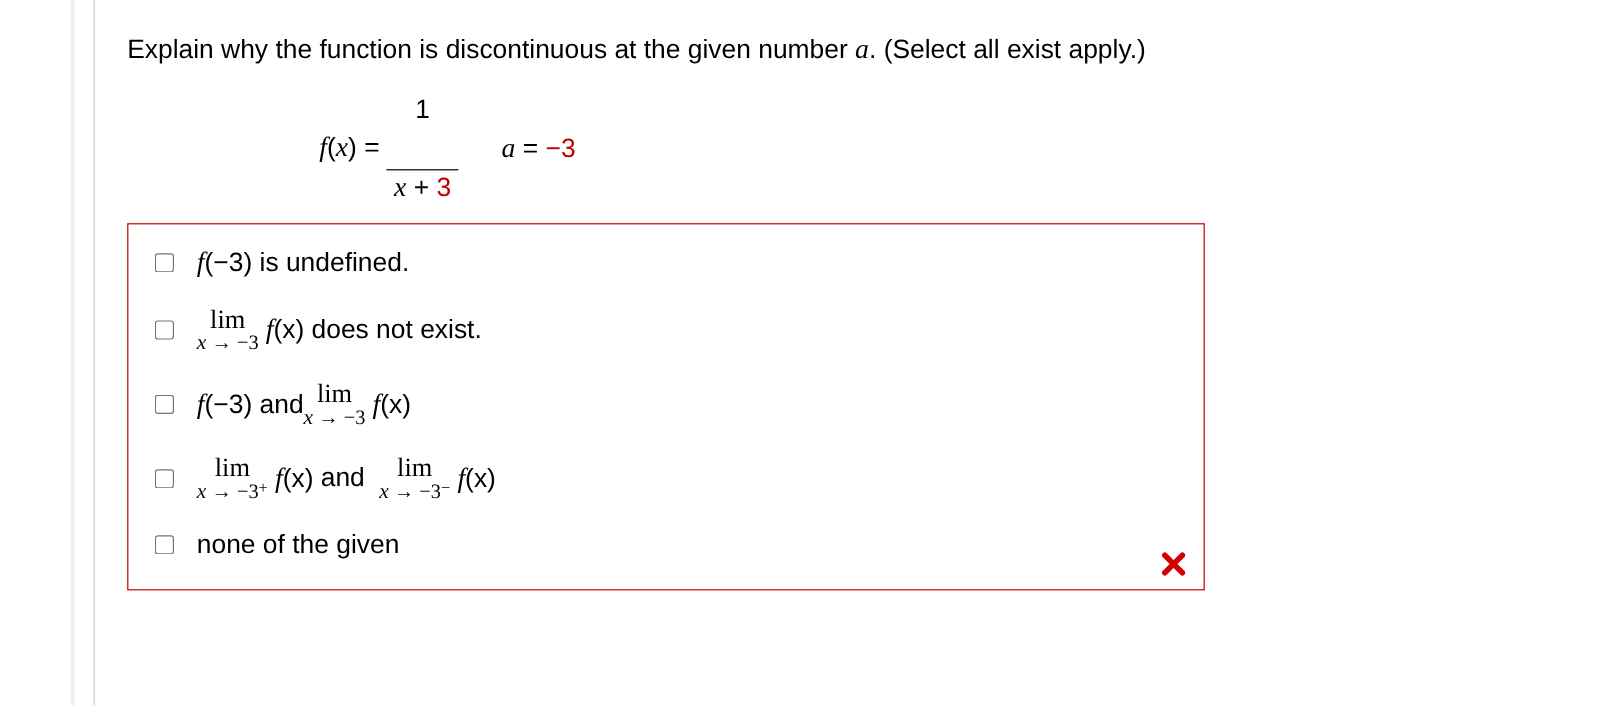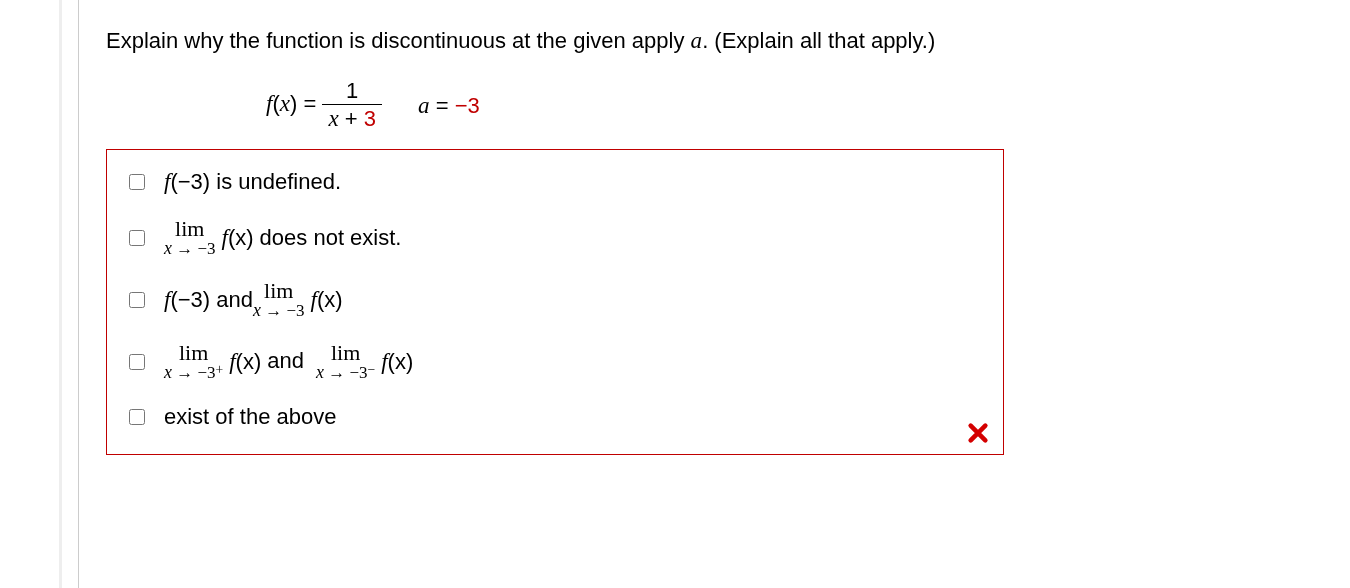--- a/index.html
+++ b/index.html
@@ -53,21 +53,21 @@
     text-align: center;
   }
   .frac {
     display: inline-flex;
     flex-direction: column;
     align-items: center;
     vertical-align: middle;
     line-height: 1.1;
   }
   .frac .num { padding: 0 6px 1px; }
-  .frac .den { border-top: 1.5px solid #000; padding: 1px 6px 0; }
+  .frac .den { border-top: 1.5px solid #000; padding: 1px 6px 0; margin-top: 37px; }
   .ivar { font-style: italic; font-family: "Times New Roman", serif; font-size: 1.05em; }
   .red { color: #c00000; }
   .options {
     border: 1.5px solid #c00000;
     padding: 18px 18px 14px 18px;
     position: relative;
     width: 860px;
   }
   .opt-row {
     display: flex;
@@ -111,21 +111,21 @@
 </head>
 <body>
 
 <div class="left-edge">
   <div class="left-edge-inner"></div>
 </div>
 
 <div class="content">
 
   <div class="prompt">
-    <span>Explain why the function is discontinuous at the given apply </span><span class="ivar">a</span><span>. (Explain all that apply.)</span>
+    <span>Explain why the function is discontinuous at the given number </span><span class="ivar">a</span><span>. (Select all exist apply.)</span>
   </div>
 
   <div class="equation-row">
     <span>
       <span class="ivar">f</span>(<span class="ivar">x</span>)<span> = </span>
       <span class="frac">
         <span class="num">1</span>
         <span class="den">
           <span class="ivar">x</span><span> + </span><span class="red">3</span>
         </span>
@@ -183,21 +183,21 @@
         <span class="lim">
           <span class="top">lim</span>
           <span class="bot"><span class="ivar">x</span><span> → −3</span><span class="sup">−</span></span>
         </span>
         <span class="pad"><span class="ivar">f</span><span>(x)</span></span>
       </span>
     </label>
 
     <label class="opt-row">
       <input type="checkbox" style="">
-      <span class="opt-text">exist of the above</span>
+      <span class="opt-text">none of the given</span>
     </label>
 
     <div class="x-mark">
       <svg viewBox="0 0 24 24" width="22" height="22">
         <path d="M4 4 L20 20 M20 4 L4 20" stroke="#d40000" stroke-width="5" stroke-linecap="round" fill="none"></path>
       </svg>
     </div>
 
   </div>
 

